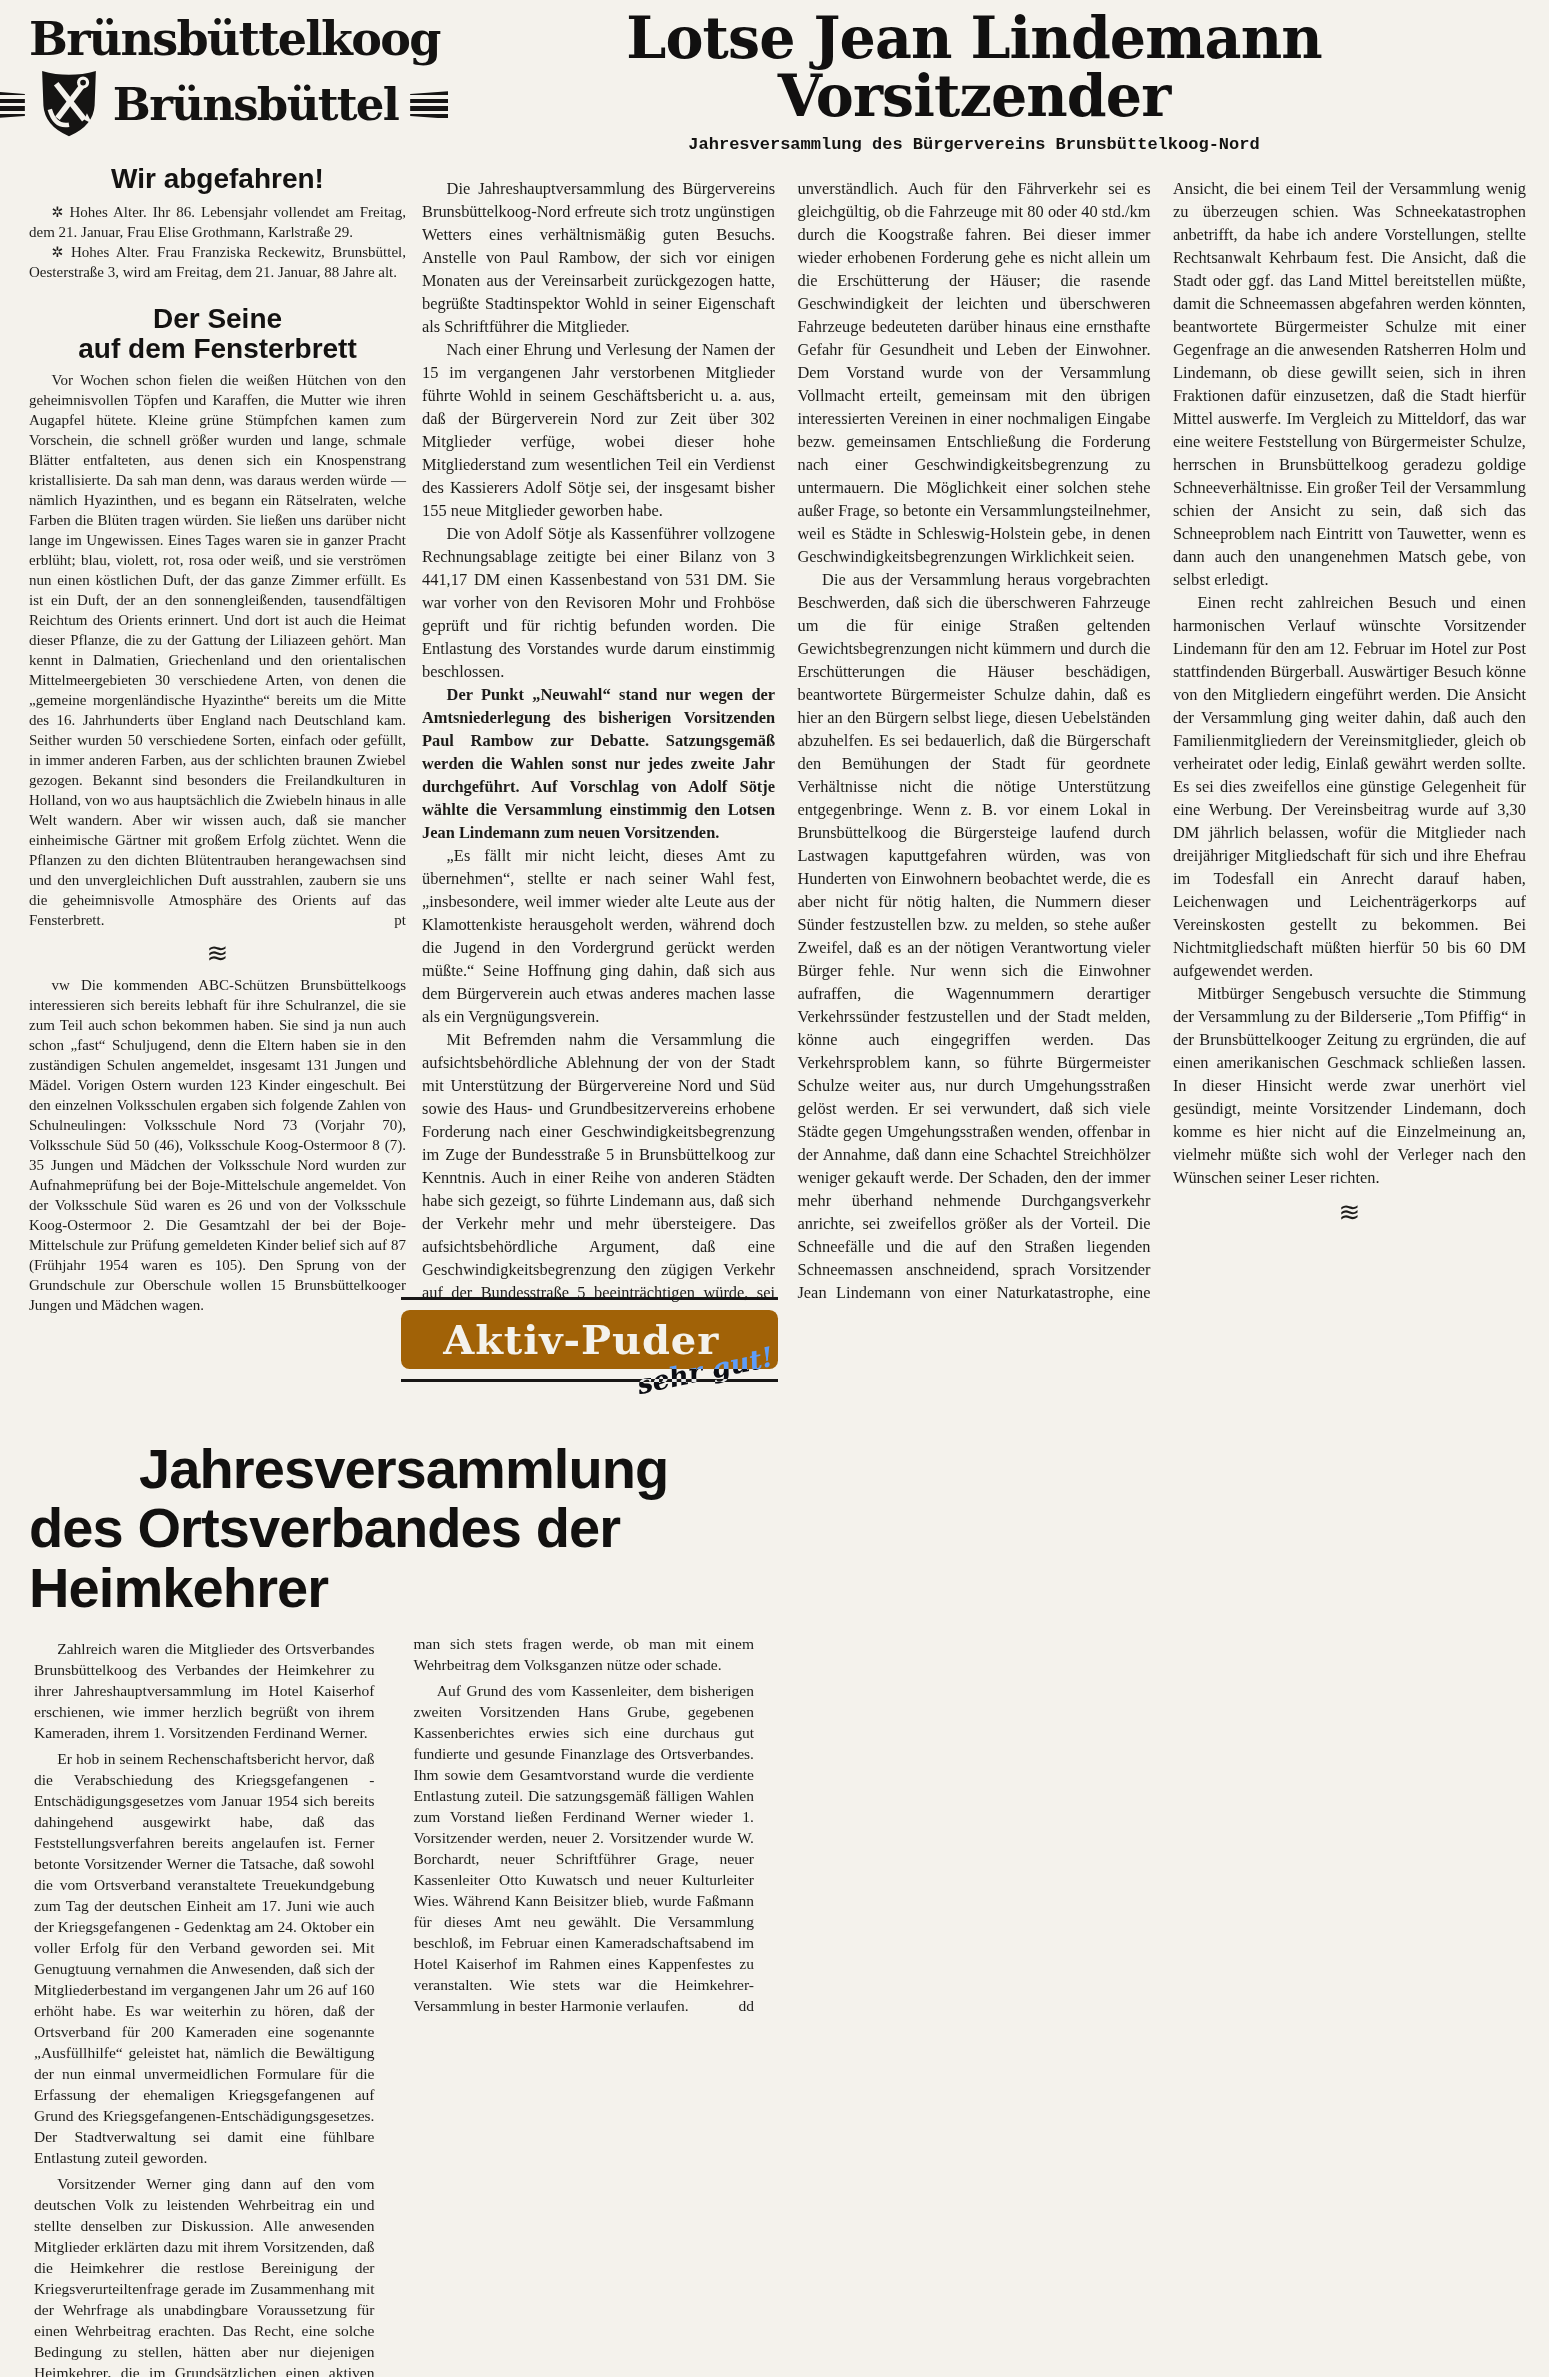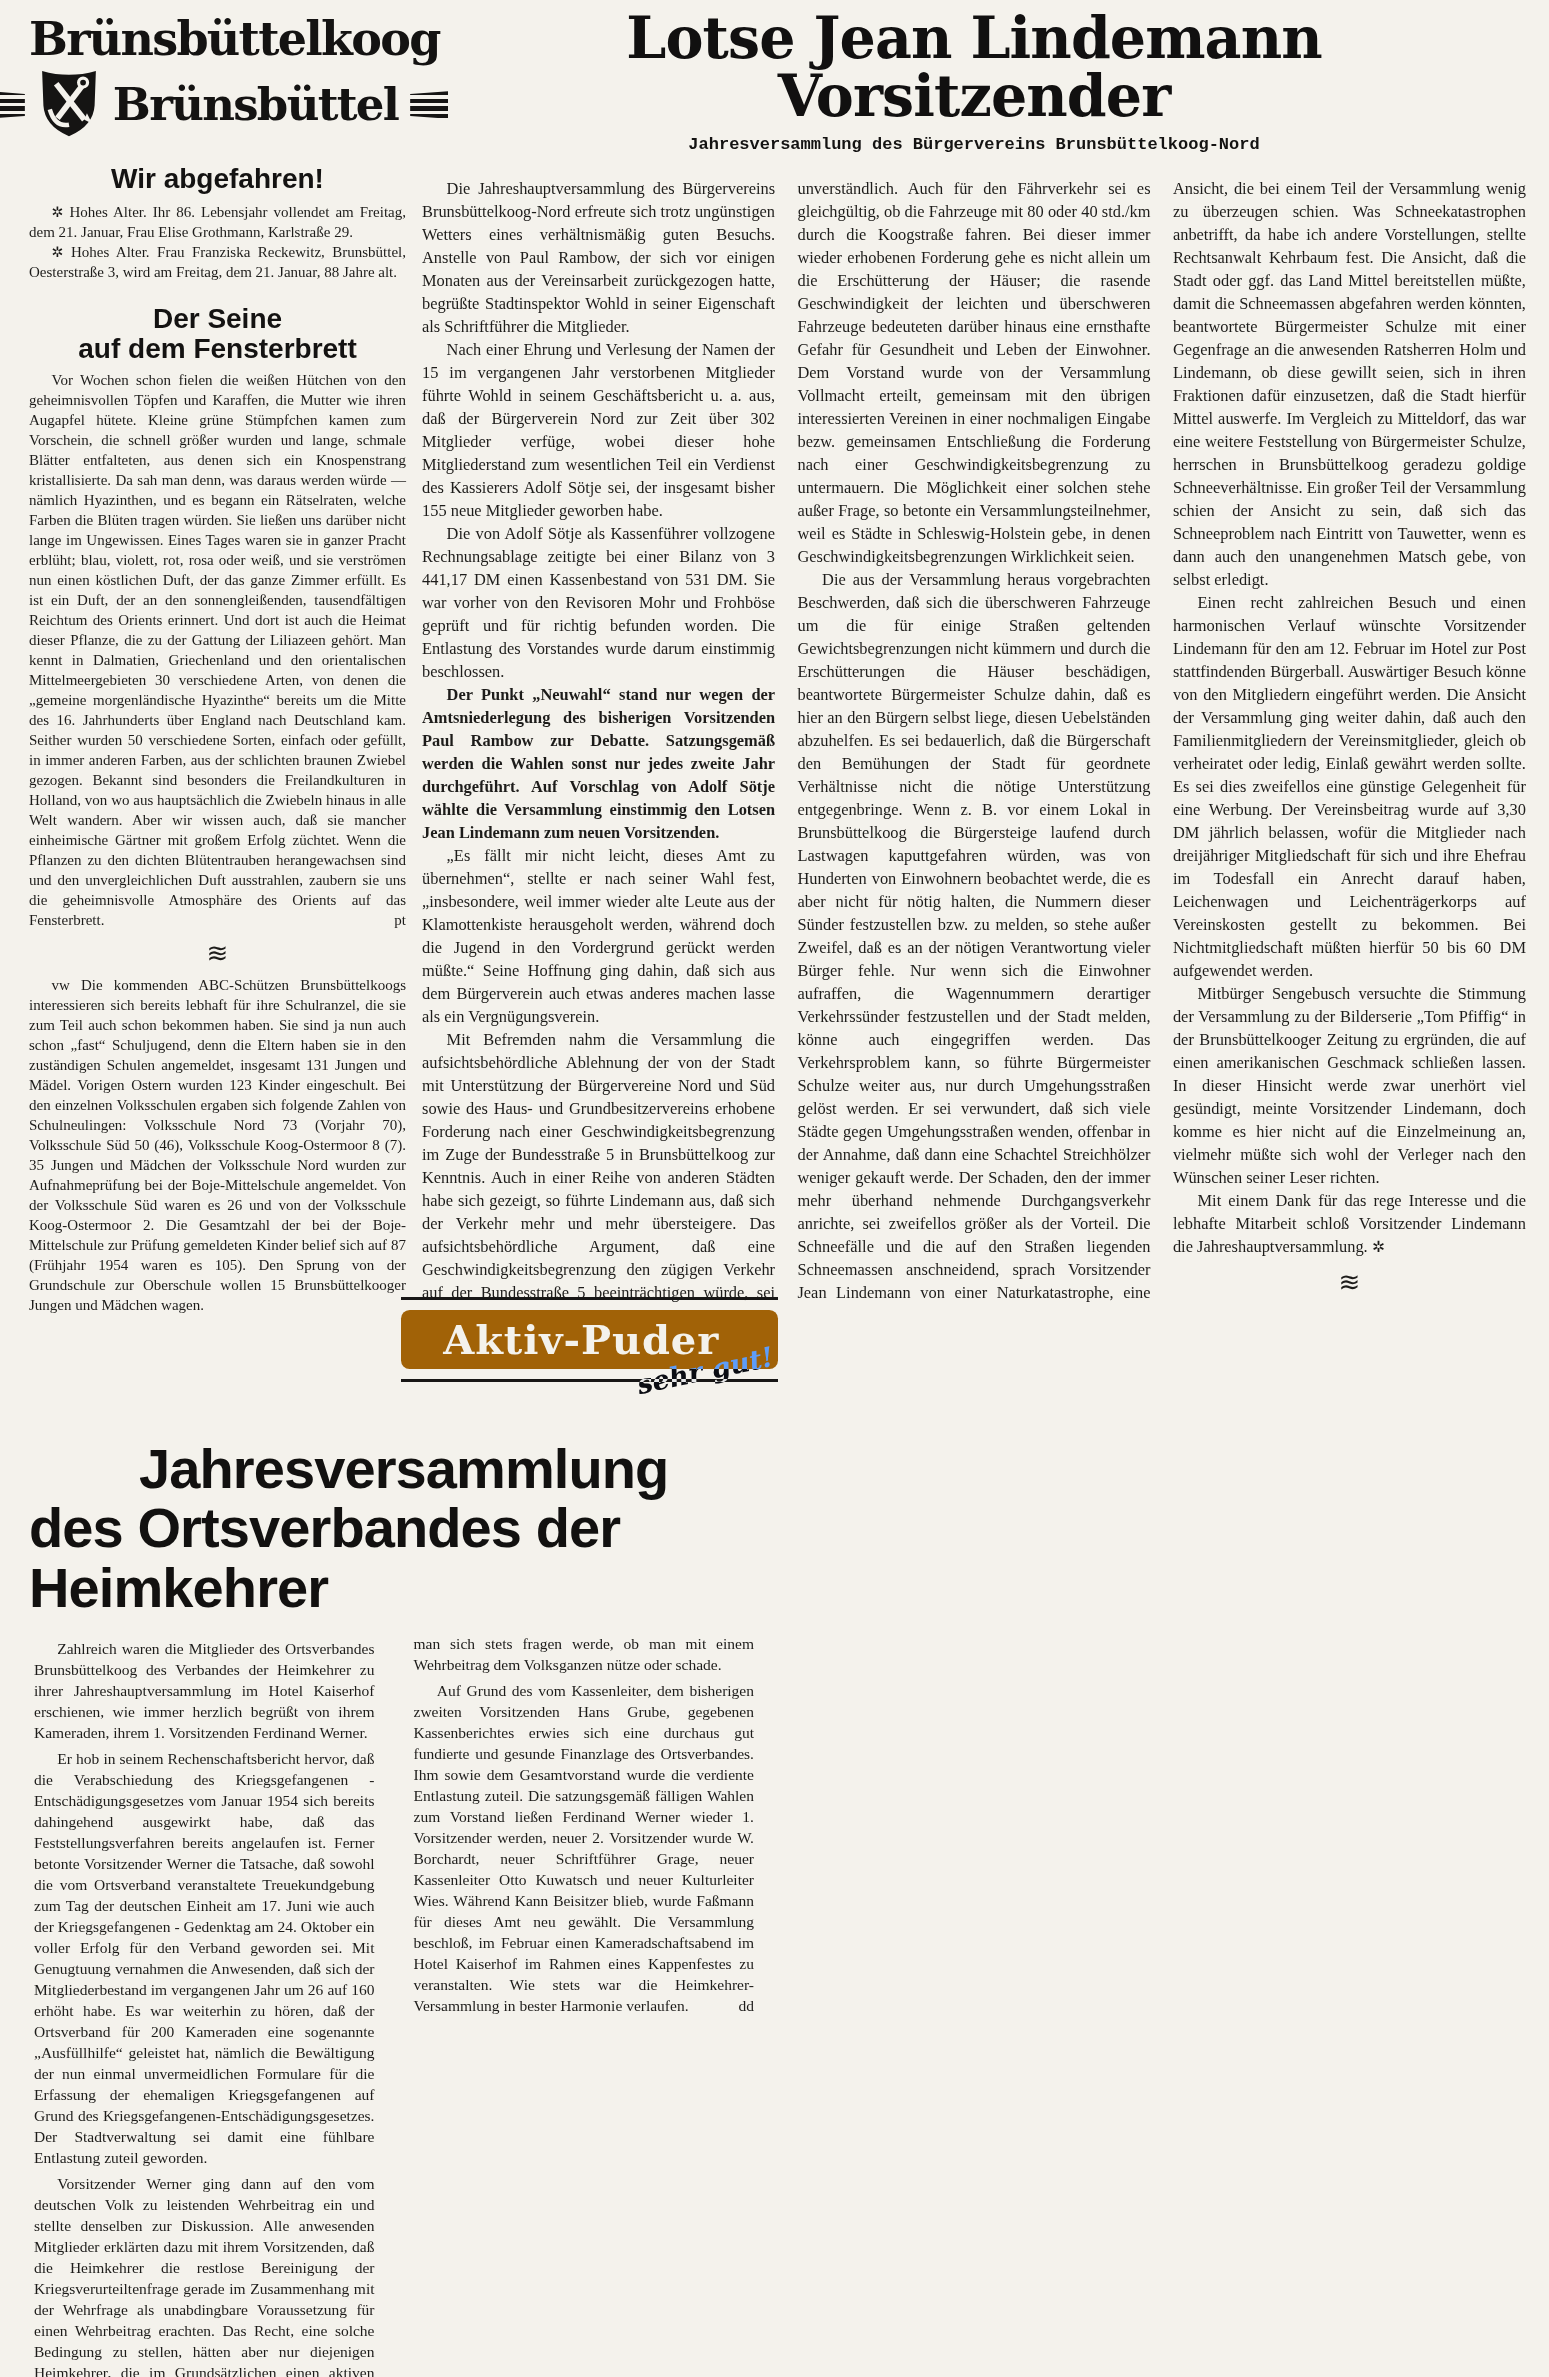--- a/index.html
+++ b/index.html
@@ -160,21 +160,20 @@
     <div class="cols">
       <p>Die Jahreshauptversammlung des Bürgervereins Brunsbüttelkoog-Nord erfreute sich trotz ungünstigen Wetters eines verhältnismäßig guten Besuchs. Anstelle von Paul Rambow, der sich vor einigen Monaten aus der Vereinsarbeit zurückgezogen hatte, begrüßte Stadtinspektor Wohld in seiner Eigenschaft als Schriftführer die Mitglieder.</p>
       <p>Nach einer Ehrung und Verlesung der Namen der 15 im vergangenen Jahr verstorbenen Mitglieder führte Wohld in seinem Geschäftsbericht u. a. aus, daß der Bürgerverein Nord zur Zeit über 302 Mitglieder verfüge, wobei dieser hohe Mitgliederstand zum wesentlichen Teil ein Verdienst des Kassierers Adolf Sötje sei, der insgesamt bisher 155 neue Mitglieder geworben habe.</p>
       <p>Die von Adolf Sötje als Kassenführer vollzogene Rechnungsablage zeitigte bei einer Bilanz von 3 441,17 DM einen Kassenbestand von 531 DM. Sie war vorher von den Revisoren Mohr und Frohböse geprüft und für richtig befunden worden. Die Entlastung des Vorstandes wurde darum einstimmig beschlossen.</p>
       <p class="bold">Der Punkt „Neuwahl“ stand nur wegen der Amtsniederlegung des bisherigen Vorsitzenden Paul Rambow zur Debatte. Satzungsgemäß werden die Wahlen sonst nur jedes zweite Jahr durchgeführt. Auf Vorschlag von Adolf Sötje wählte die Versammlung einstimmig den Lotsen Jean Lindemann zum neuen Vorsitzenden.</p>
       <p>„Es fällt mir nicht leicht, dieses Amt zu übernehmen“, stellte er nach seiner Wahl fest, „insbesondere, weil immer wieder alte Leute aus der Klamottenkiste herausgeholt werden, während doch die Jugend in den Vordergrund gerückt werden müßte.“ Seine Hoffnung ging dahin, daß sich aus dem Bürgerverein auch etwas anderes machen lasse als ein Vergnügungsverein.</p>
       <p>Mit Befremden nahm die Versammlung die aufsichtsbehördliche Ablehnung der von der Stadt mit Unterstützung der Bürgervereine Nord und Süd sowie des Haus- und Grundbesitzervereins erhobene Forderung nach einer Geschwindigkeitsbegrenzung im Zuge der Bundesstraße 5 in Brunsbüttelkoog zur Kenntnis. Auch in einer Reihe von anderen Städten habe sich gezeigt, so führte Lindemann aus, daß sich der Verkehr mehr und mehr übersteigere. Das aufsichtsbehördliche Argument, daß eine Geschwindigkeitsbegrenzung den zügigen Verkehr auf der Bundesstraße 5 beeinträchtigen würde, sei unverständlich. Auch für den Fährverkehr sei es gleichgültig, ob die Fahrzeuge mit 80 oder 40 std./km durch die Koogstraße fahren. Bei dieser immer wieder erhobenen Forderung gehe es nicht allein um die Erschütterung der Häuser; die rasende Geschwindigkeit der leichten und überschweren Fahrzeuge bedeuteten darüber hinaus eine ernsthafte Gefahr für Gesundheit und Leben der Einwohner. Dem Vorstand wurde von der Versammlung Vollmacht erteilt, gemeinsam mit den übrigen interessierten Vereinen in einer nochmaligen Eingabe bezw. gemeinsamen Entschließung die Forderung nach einer Geschwindigkeitsbegrenzung zu untermauern. Die Möglichkeit einer solchen stehe außer Frage, so betonte ein Versammlungsteilnehmer, weil es Städte in Schleswig-Holstein gebe, in denen Geschwindigkeitsbegrenzungen Wirklichkeit seien.</p>
       <p>Die aus der Versammlung heraus vorgebrachten Beschwerden, daß sich die überschweren Fahrzeuge um die für einige Straßen geltenden Gewichtsbegrenzungen nicht kümmern und durch die Erschütterungen die Häuser beschädigen, beantwortete Bürgermeister Schulze dahin, daß es hier an den Bürgern selbst liege, diesen Uebelständen abzuhelfen. Es sei bedauerlich, daß die Bürgerschaft den Bemühungen der Stadt für geordnete Verhältnisse nicht die nötige Unterstützung entgegenbringe. Wenn z. B. vor einem Lokal in Brunsbüttelkoog die Bürgersteige laufend durch Lastwagen kaputtgefahren würden, was von Hunderten von Einwohnern beobachtet werde, die es aber nicht für nötig halten, die Nummern dieser Sünder festzustellen bzw. zu melden, so stehe außer Zweifel, daß es an der nötigen Verantwortung vieler Bürger fehle. Nur wenn sich die Einwohner aufraffen, die Wagennummern derartiger Verkehrssünder festzustellen und der Stadt melden, könne auch eingegriffen werden. Das Verkehrsproblem kann, so führte Bürgermeister Schulze weiter aus, nur durch Umgehungsstraßen gelöst werden. Er sei verwundert, daß sich viele Städte gegen Umgehungsstraßen wenden, offenbar in der Annahme, daß dann eine Schachtel Streichhölzer weniger gekauft werde. Der Schaden, den der immer mehr überhand nehmende Durchgangsverkehr anrichte, sei zweifellos größer als der Vorteil. Die Schneefälle und die auf den Straßen liegenden Schneemassen anschneidend, sprach Vorsitzender Jean Lindemann von einer Naturkatastrophe, eine Ansicht, die bei einem Teil der Versammlung wenig zu überzeugen schien. Was Schneekatastrophen anbetrifft, da habe ich andere Vorstellungen, stellte Rechtsanwalt Kehrbaum fest. Die Ansicht, daß die Stadt oder ggf. das Land Mittel bereitstellen müßte, damit die Schneemassen abgefahren werden könnten, beantwortete Bürgermeister Schulze mit einer Gegenfrage an die anwesenden Ratsherren Holm und Lindemann, ob diese gewillt seien, sich in ihren Fraktionen dafür einzusetzen, daß die Stadt hierfür Mittel auswerfe. Im Vergleich zu Mitteldorf, das war eine weitere Feststellung von Bürgermeister Schulze, herrschen in Brunsbüttelkoog geradezu goldige Schneeverhältnisse. Ein großer Teil der Versammlung schien der Ansicht zu sein, daß sich das Schneeproblem nach Eintritt von Tauwetter, wenn es dann auch den unangenehmen Matsch gebe, von selbst erledigt.</p>
       <p>Einen recht zahlreichen Besuch und einen harmonischen Verlauf wünschte Vorsitzender Lindemann für den am 12. Februar im Hotel zur Post stattfindenden Bürgerball. Auswärtiger Besuch könne von den Mitgliedern eingeführt werden. Die Ansicht der Versammlung ging weiter dahin, daß auch den Familienmitgliedern der Vereinsmitglieder, gleich ob verheiratet oder ledig, Einlaß gewährt werden sollte. Es sei dies zweifellos eine günstige Gelegenheit für eine Werbung. Der Vereinsbeitrag wurde auf 3,30 DM jährlich belassen, wofür die Mitglieder nach dreijähriger Mitgliedschaft für sich und ihre Ehefrau im Todesfall ein Anrecht darauf haben, Leichenwagen und Leichenträgerkorps auf Vereinskosten gestellt zu bekommen. Bei Nichtmitgliedschaft müßten hierfür 50 bis 60 DM aufgewendet werden.</p>
       <p>Mitbürger Sengebusch versuchte die Stimmung der Versammlung zu der Bilderserie „Tom Pfiffig“ in der Brunsbüttelkooger Zeitung zu ergründen, die auf einen amerikanischen Geschmack schließen lassen. In dieser Hinsicht werde zwar unerhört viel gesündigt, meinte Vorsitzender Lindemann, doch komme es hier nicht auf die Einzelmeinung an, vielmehr müßte sich wohl der Verleger nach den Wünschen seiner Leser richten.</p>
-      <p><span>Mit einem Dank für das rege Interesse und die lebhafte Mitarbeit schloß Vorsitzender Lindemann die Jahreshauptversammlung. </span><span class="star">✲</span></p>
       <div class="wave-end">≋</div>
     </div>
 
     <div class="ad">
       <div class="ad-bar">
         <span class="ad-text">Aktiv-Puder</span>
         <span class="ad-script">sehr gut!</span>
       </div>
     </div>
 

